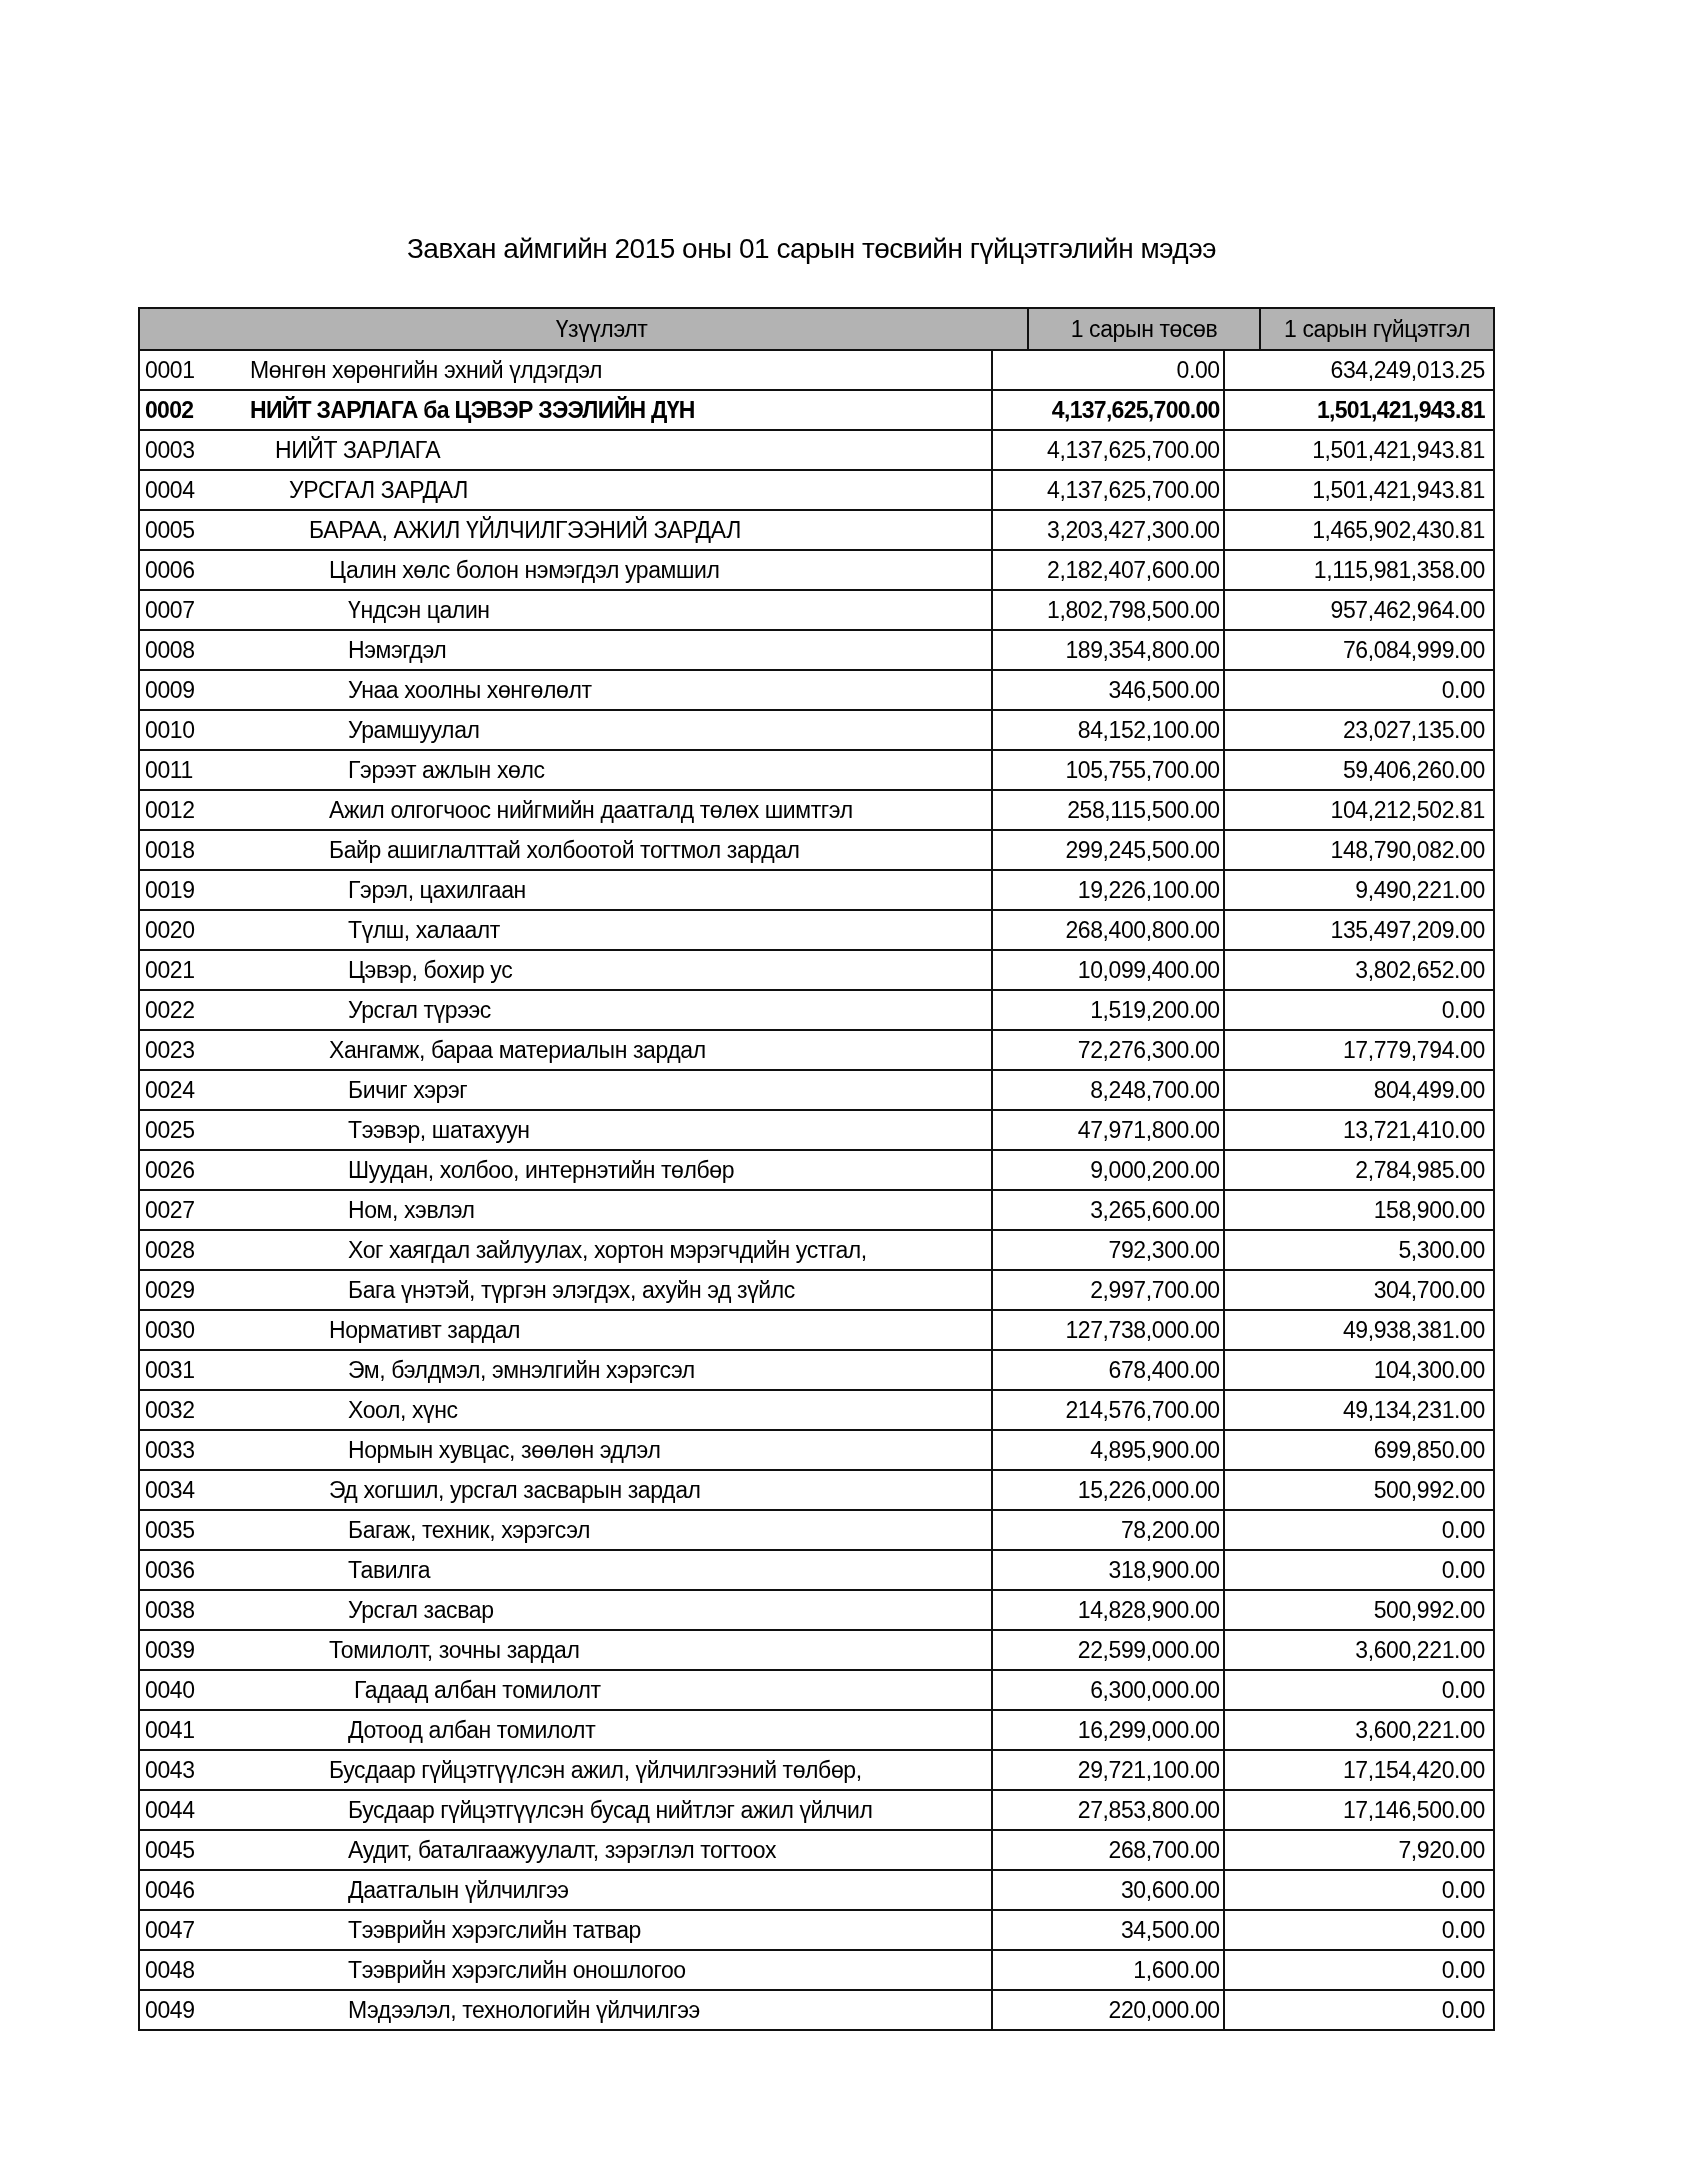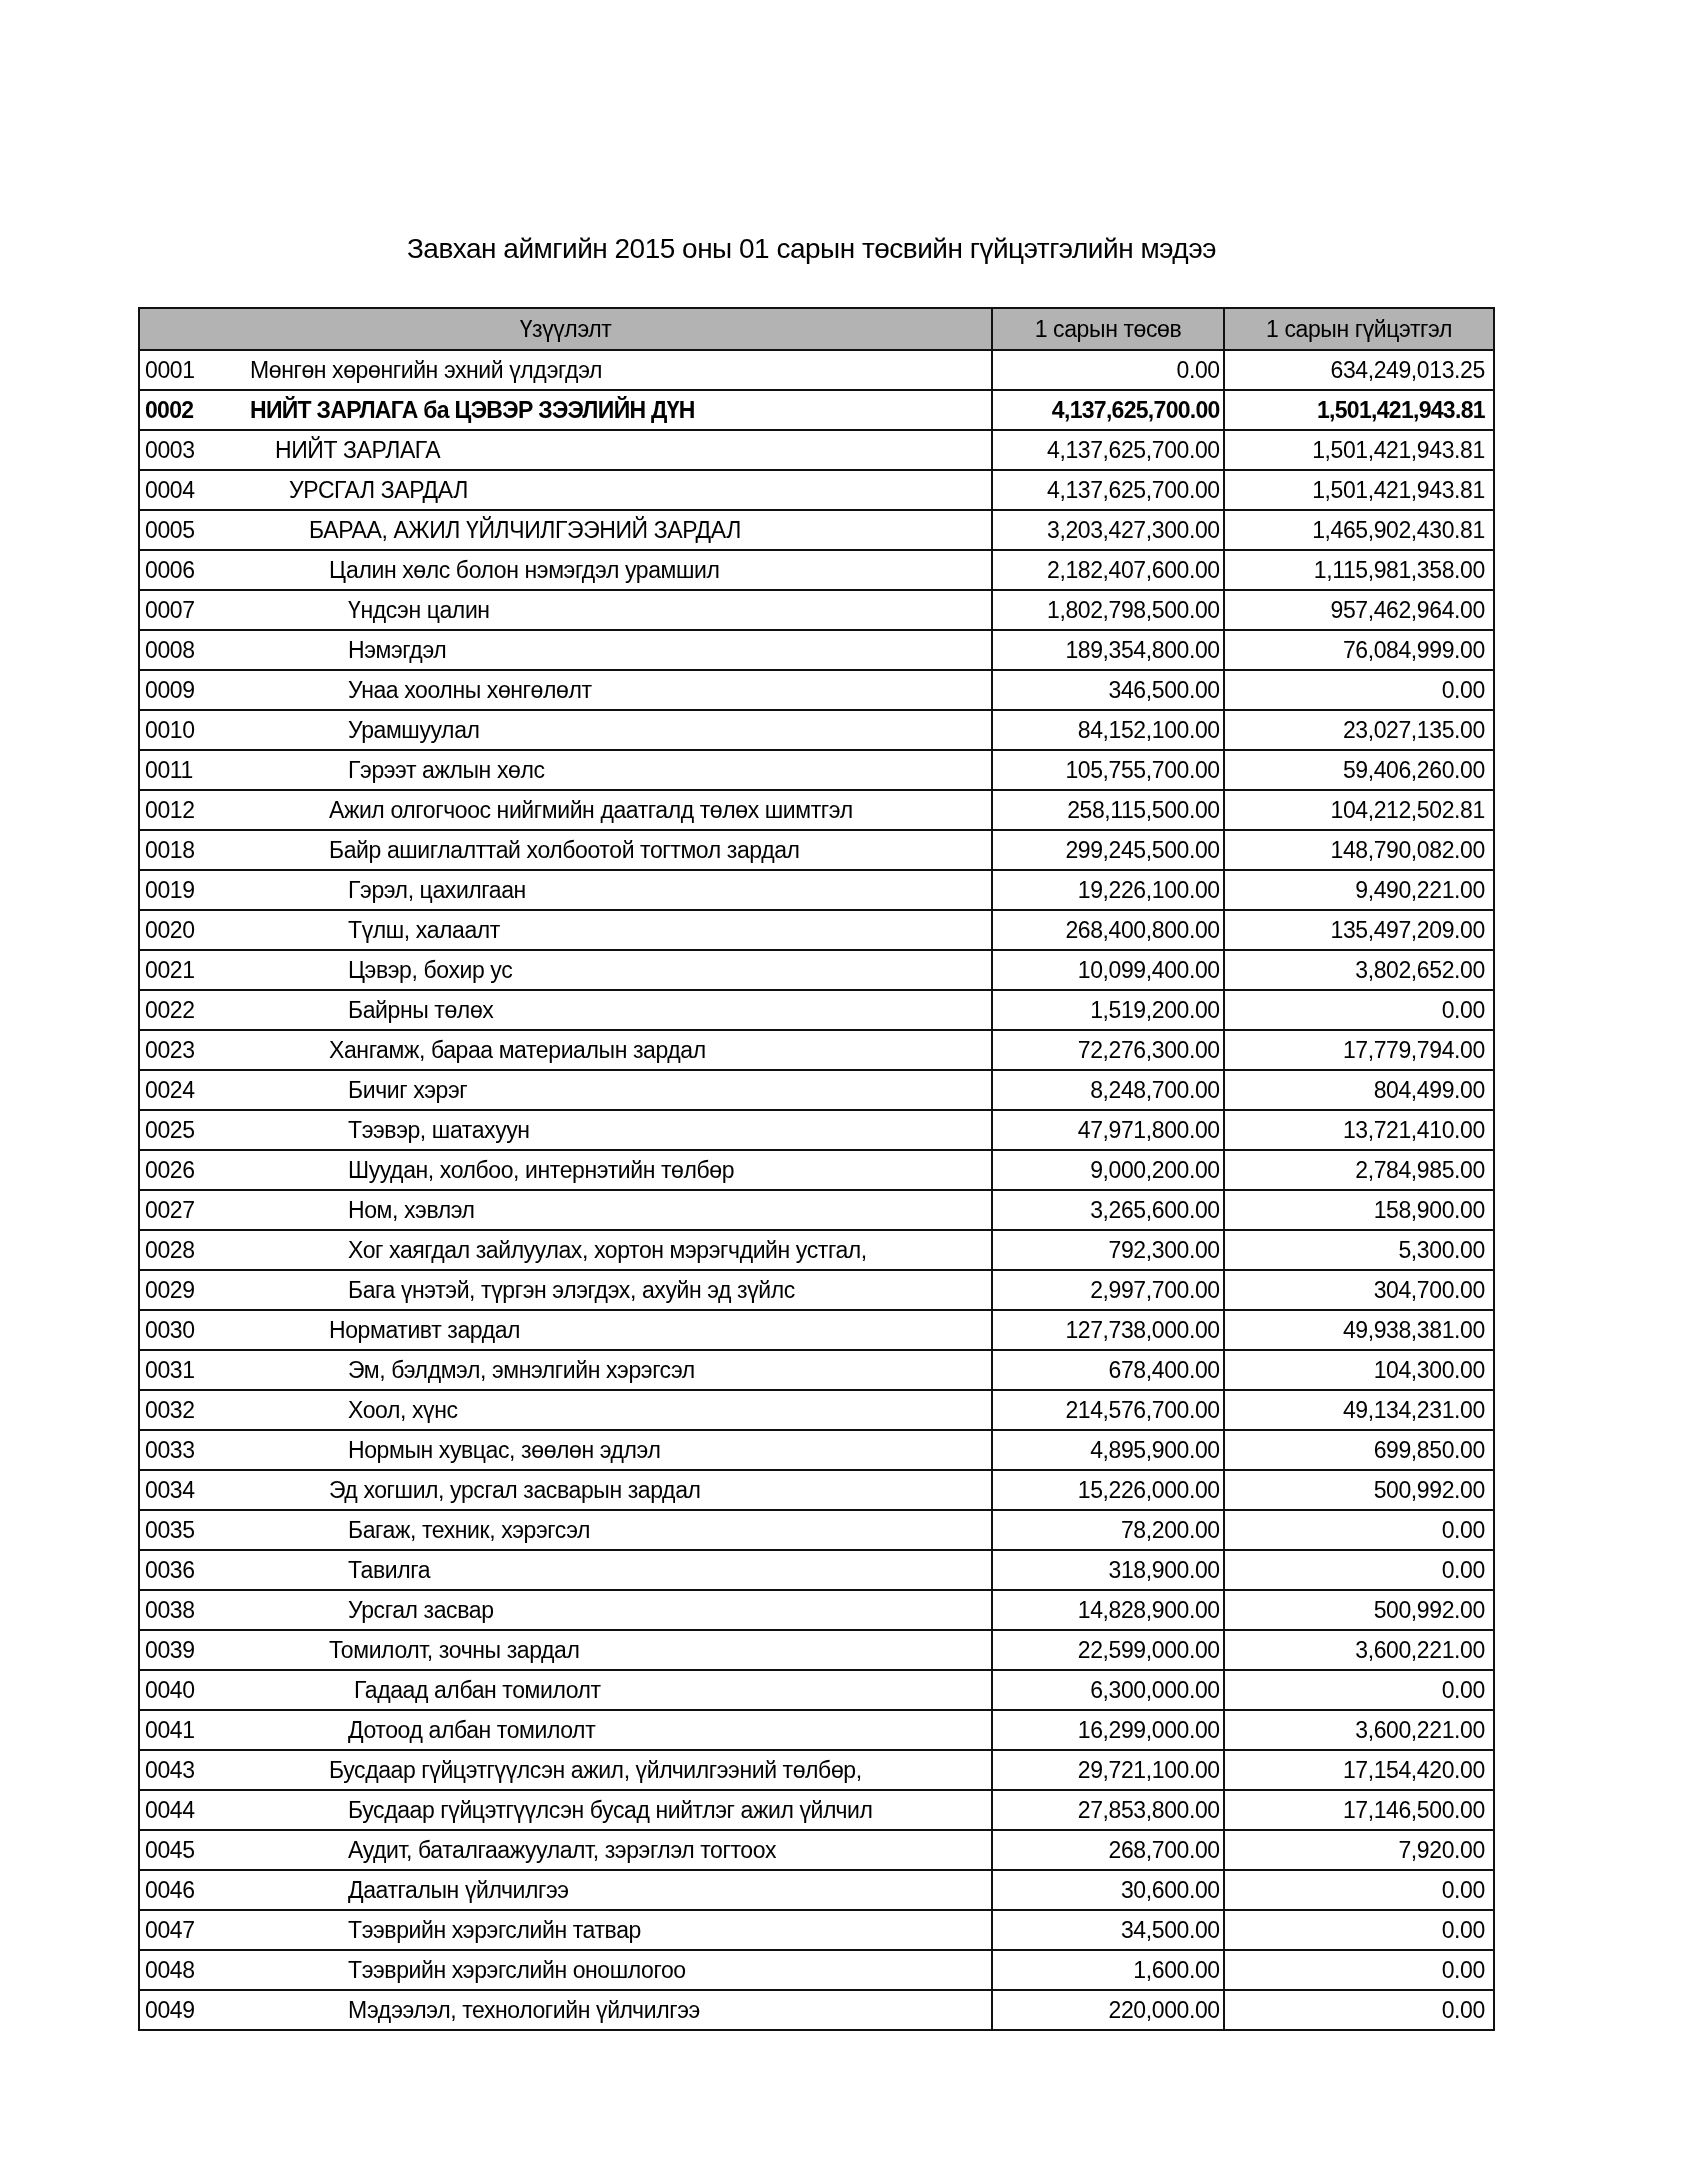--- a/index.html
+++ b/index.html
@@ -22,21 +22,21 @@
   .bold .cell { font-weight: bold; letter-spacing: -0.7px; }
   .l0 { left: 110px; } .l1 { left: 135px; } .l2 { left: 149px; }
   .l3 { left: 169px; } .l4 { left: 189px; } .l5 { left: 208px; } .l5b { left: 214px; }
 </style>
 </head>
 <body>
 
 <div class="title">Завхан аймгийн 2015 оны 01 сарын төсвийн гүйцэтгэлийн мэдээ</div>
 
 <div class="tbl">
-  <div class="row header" style="background: rgb(179, 179, 179);">
+  <div class="row header" style="background: rgb(179, 179, 179); padding-left: 36px;">
     <div class="cell c1">Үзүүлэлт</div>
     <div class="cell c2">1 сарын төсөв</div>
     <div class="cell c3">1 сарын гүйцэтгэл</div>
   </div>
   <div id="rows">
       <div class="row">
         <div class="cell c1">
           <span class="code">0001</span>
           <span class="desc l0">Мөнгөн хөрөнгийн эхний үлдэгдэл</span>
         </div>
@@ -159,21 +159,21 @@
         <div class="cell c1">
           <span class="code">0021</span>
           <span class="desc l5">Цэвэр, бохир ус</span>
         </div>
         <div class="cell c2">10,099,400.00</div>
         <div class="cell c3">3,802,652.00</div>
       </div>
       <div class="row">
         <div class="cell c1">
           <span class="code">0022</span>
-          <span class="desc l5">Байрны төлөх</span>
+          <span class="desc l5">Урсгал түрээс</span>
         </div>
         <div class="cell c2">1,519,200.00</div>
         <div class="cell c3">0.00</div>
       </div>
       <div class="row">
         <div class="cell c1">
           <span class="code">0023</span>
           <span class="desc l4">Хангамж, бараа материалын зардал</span>
         </div>
         <div class="cell c2">72,276,300.00</div>

